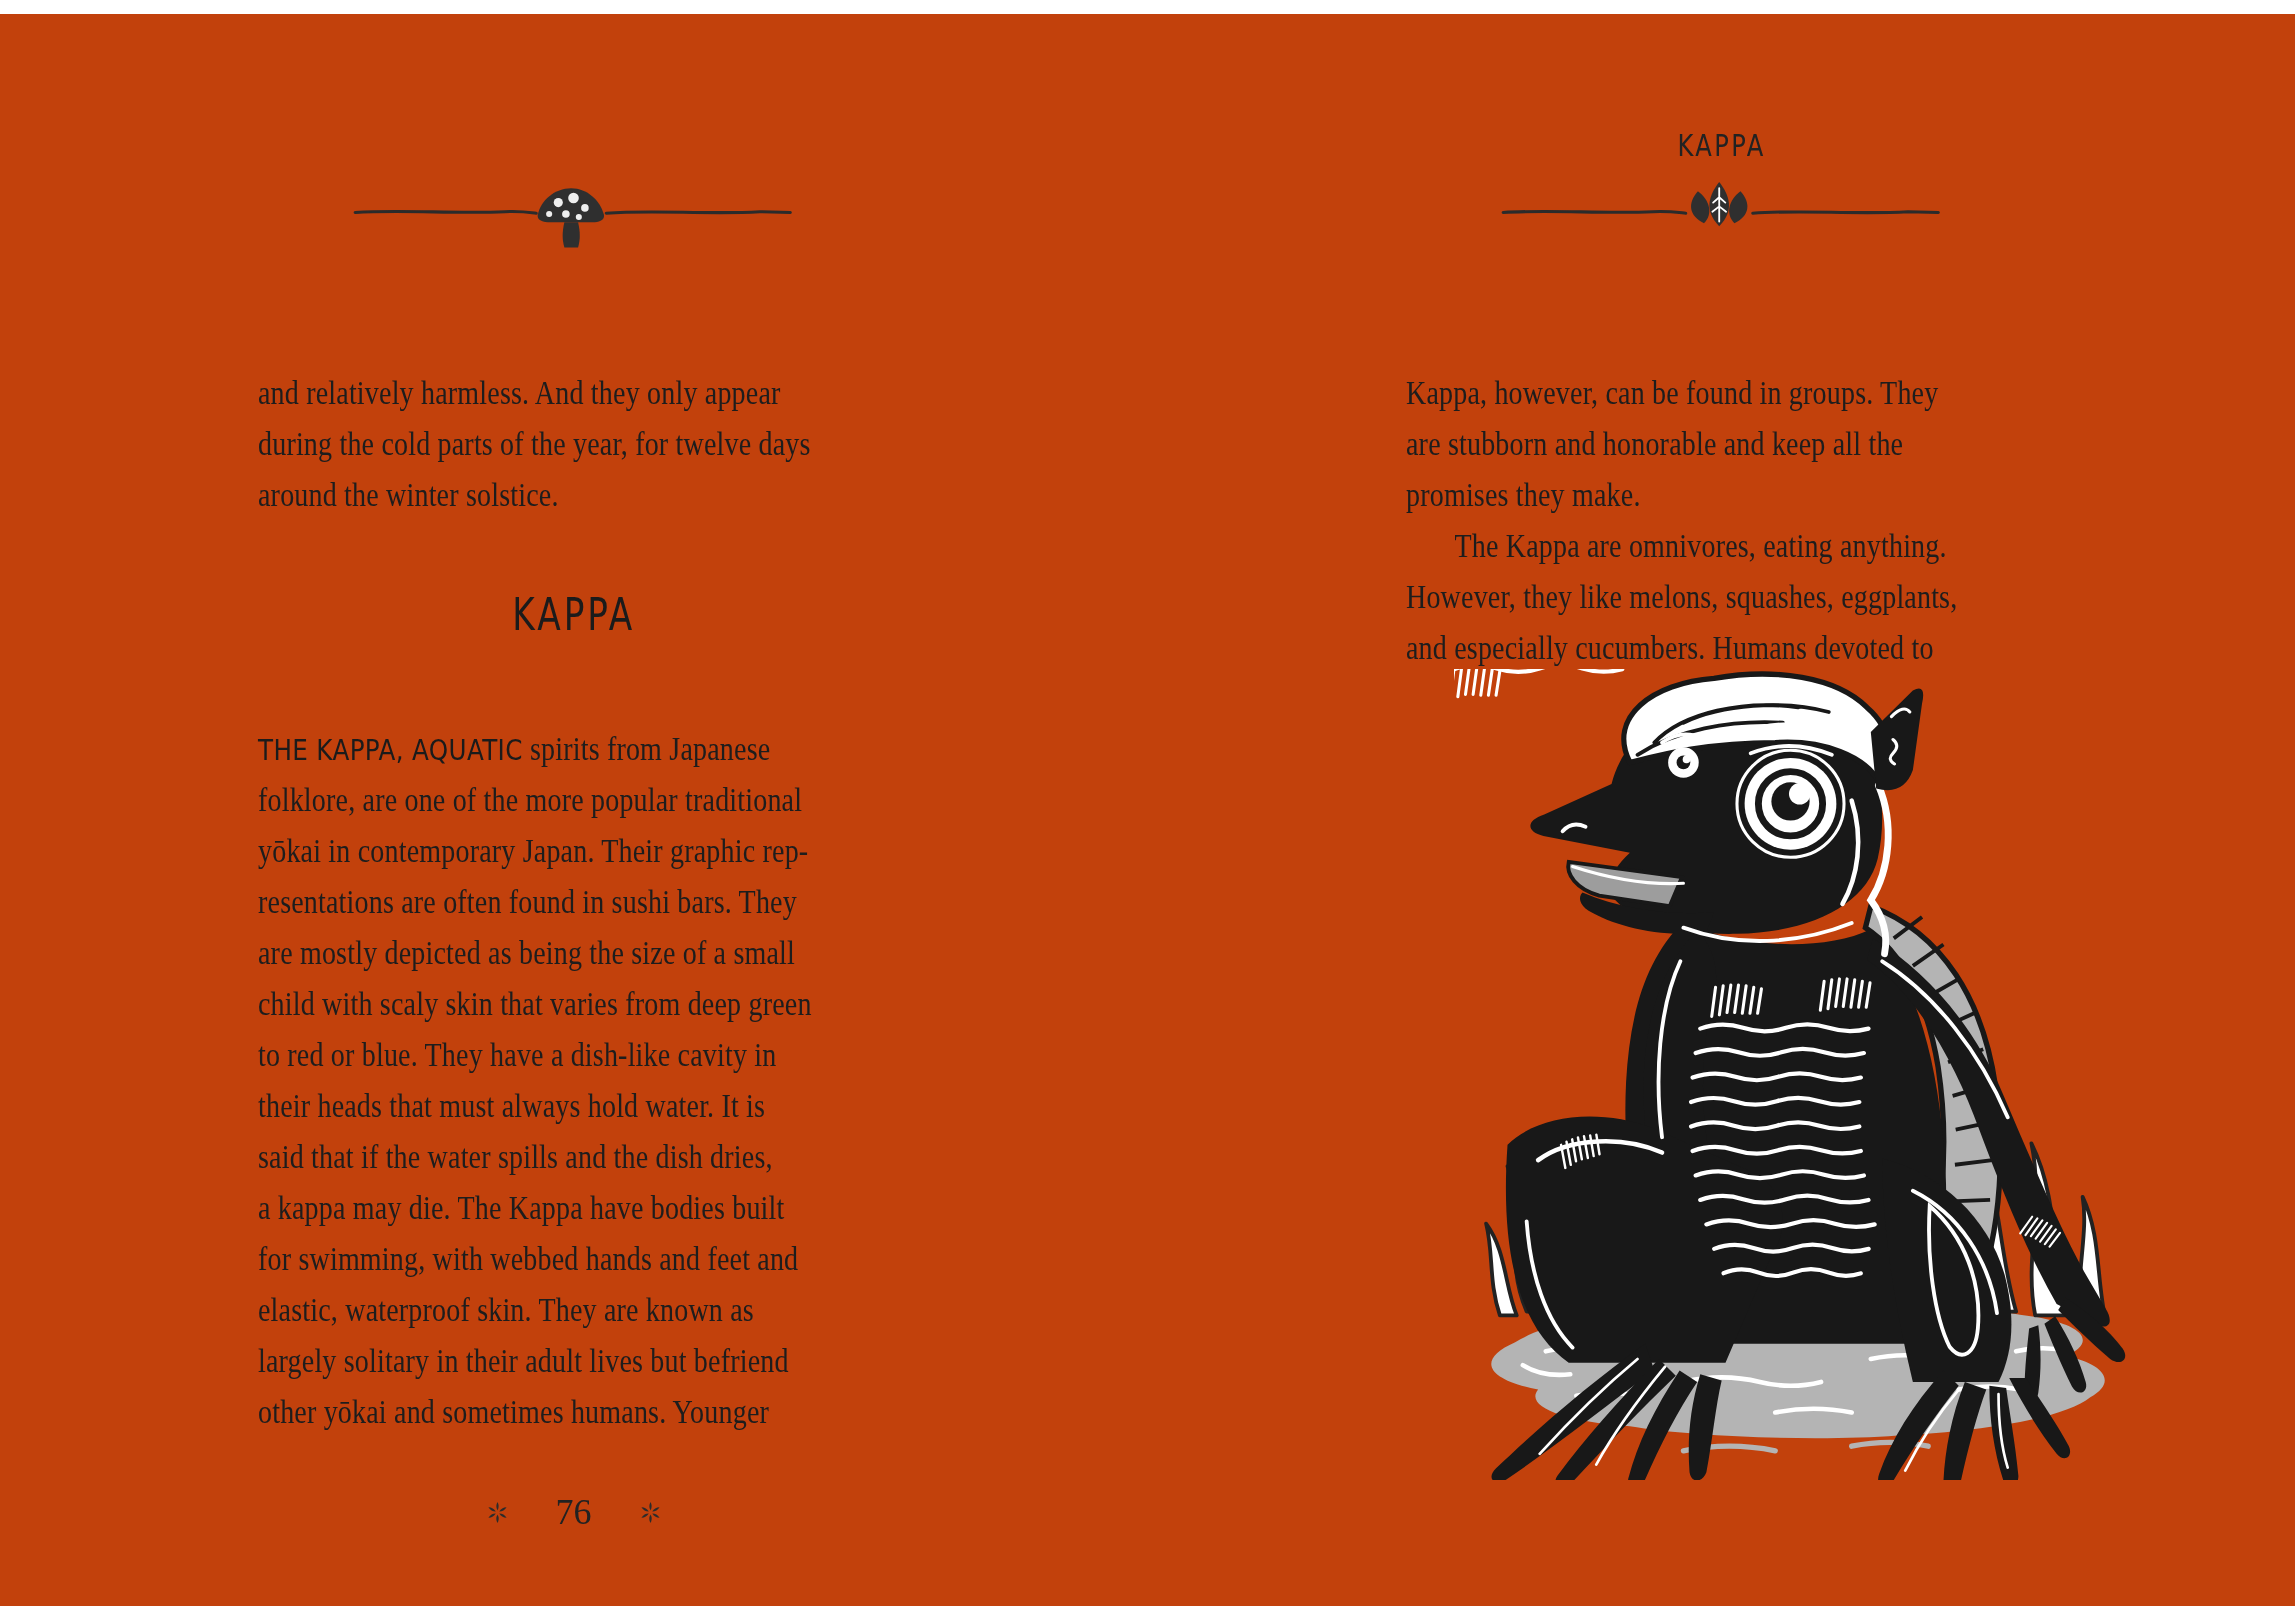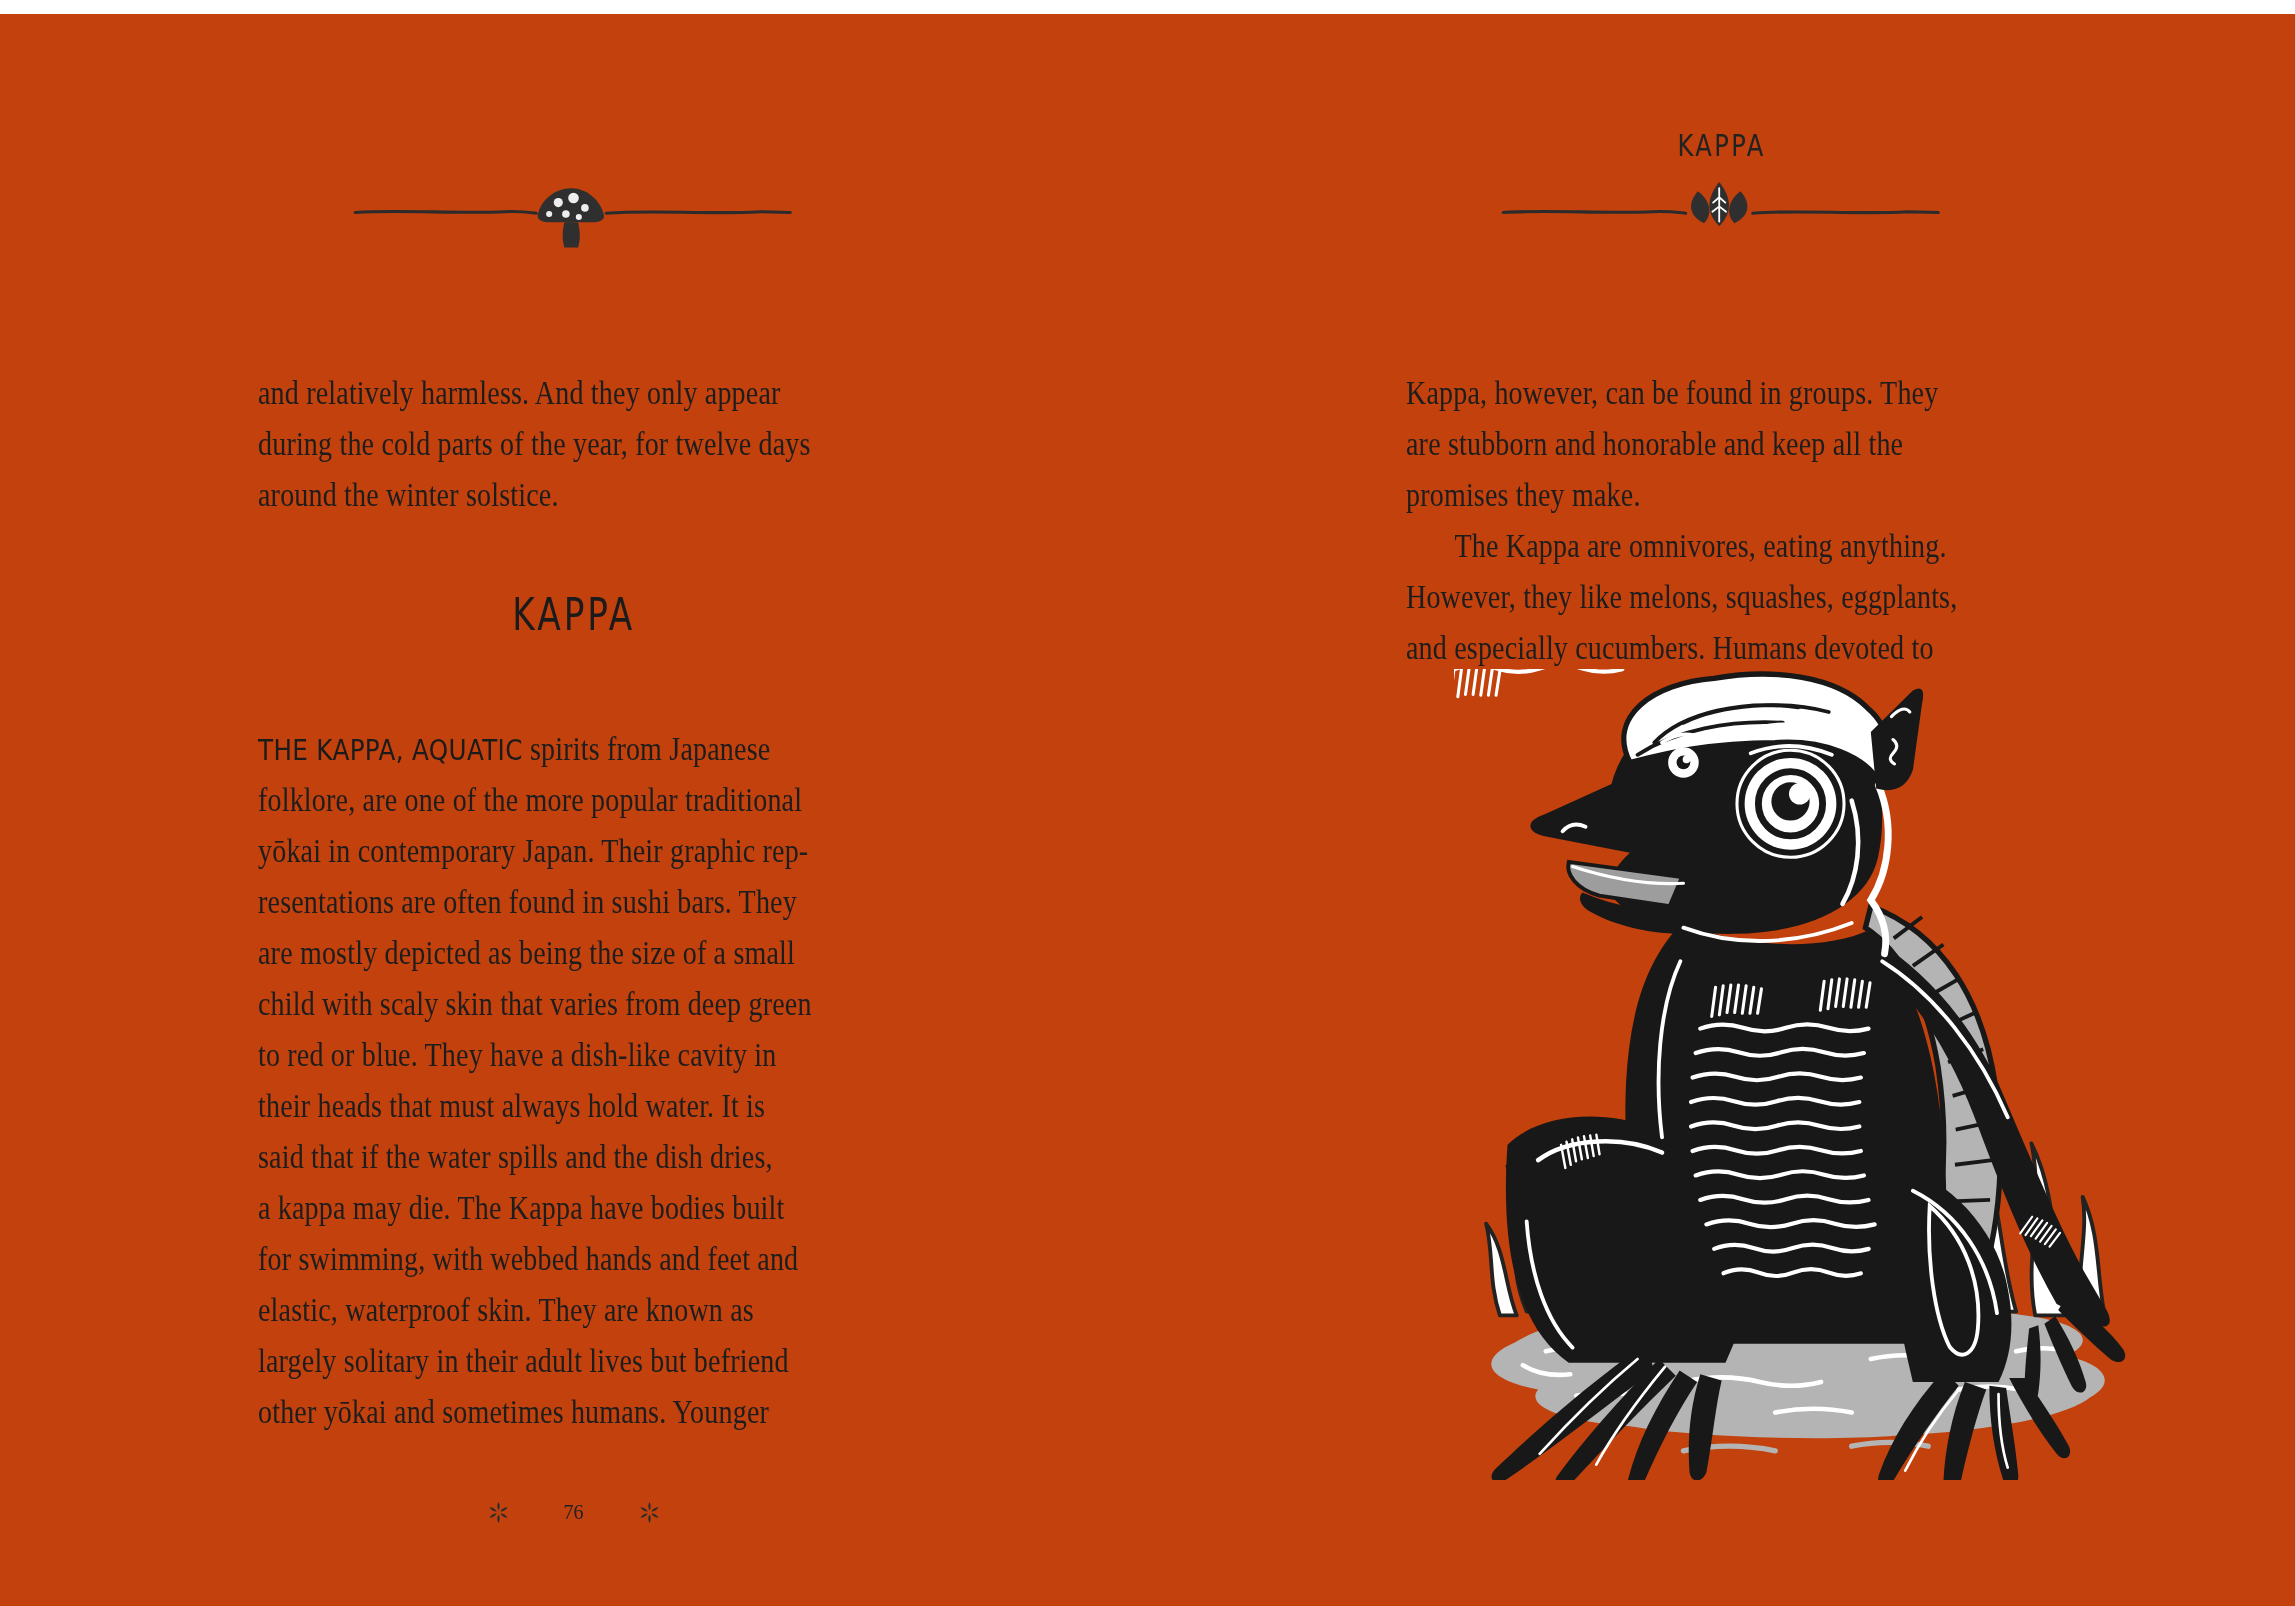--- a/index.html
+++ b/index.html
@@ -36,21 +36,21 @@
   .chapter-heading{
     position:absolute;left:256px;width:635px;top:575px;text-align:center;
     font-family:"DejaVu Sans", sans-serif;font-size:44px;letter-spacing:3.8px;color:#1b1b1b;
   }
   .chapter-heading .squeeze{display:inline-block;transform:scaleX(.78);transform-origin:center;}
 
   .footer{
     position:absolute;left:256px;width:635px;top:1475px;height:46px;
     display:flex;align-items:center;justify-content:center;gap:47px;
   }
-  .footer .pagenum{font-size:20px;font-style:normal;color:#222;min-width:34px;text-align:center;}
+  .footer .pagenum{font-size:36px;font-style:normal;color:#222;min-width:34px;text-align:center;}
   .flower{width:23px;height:23px;}
 
   .illustration{position:absolute;left:306px;top:655px;width:673px;height:811px;}
 </style>
 </head>
 <body>
 
 <div class="page" id="page-left">
 
   <svg class="divider" viewBox="0 0 590 92">

